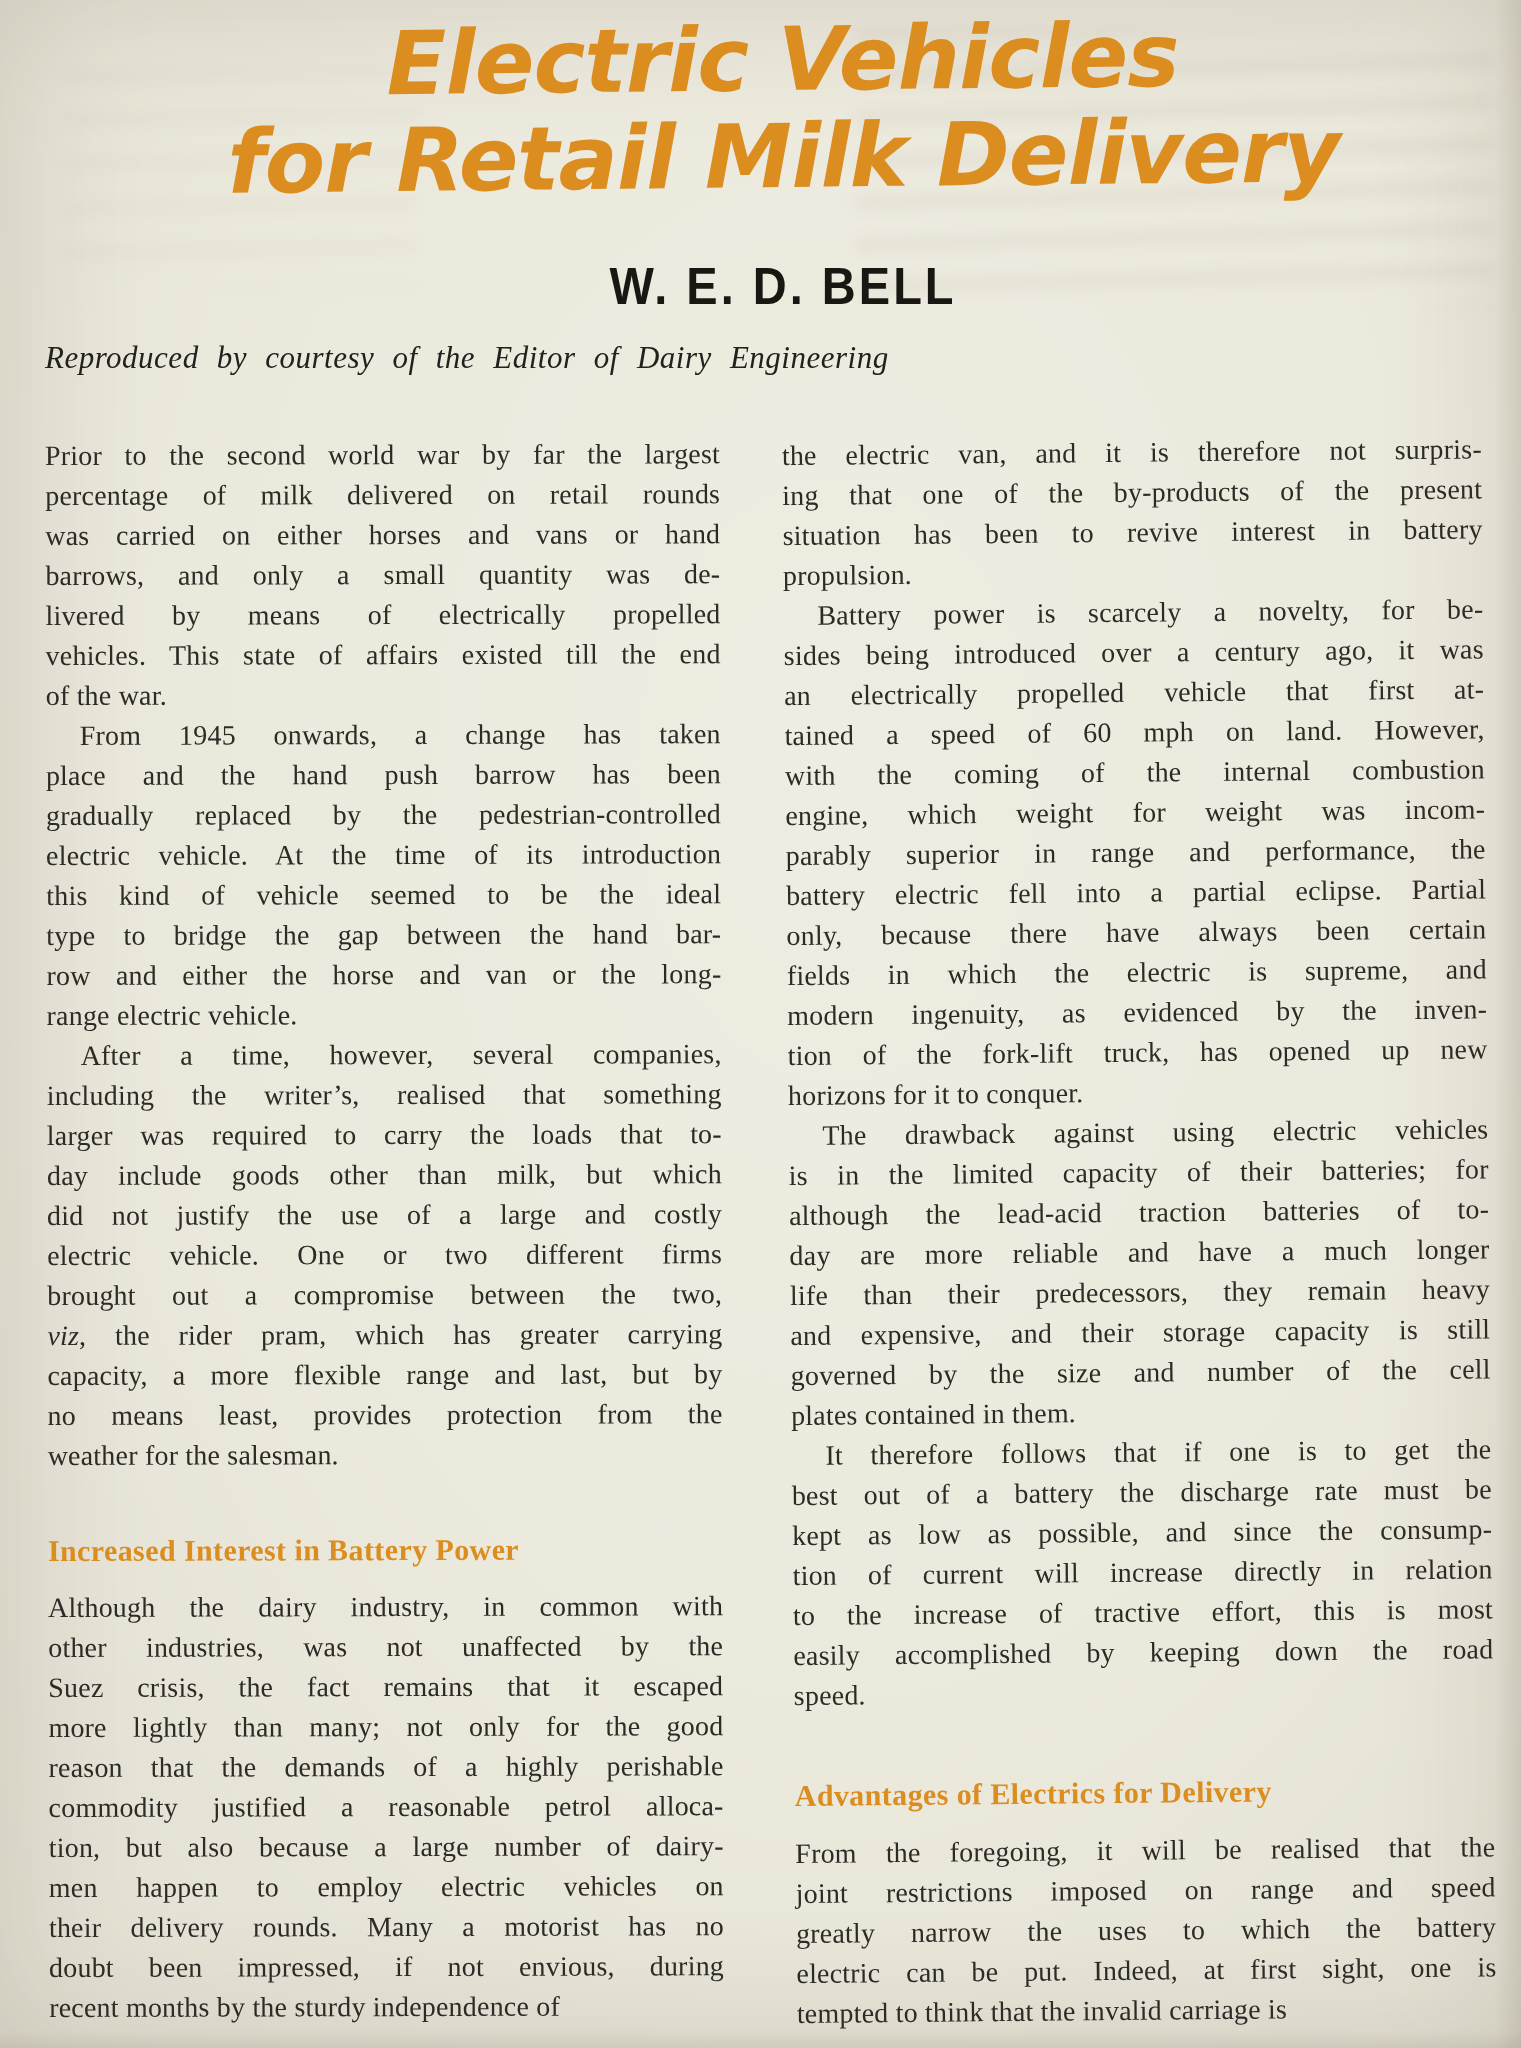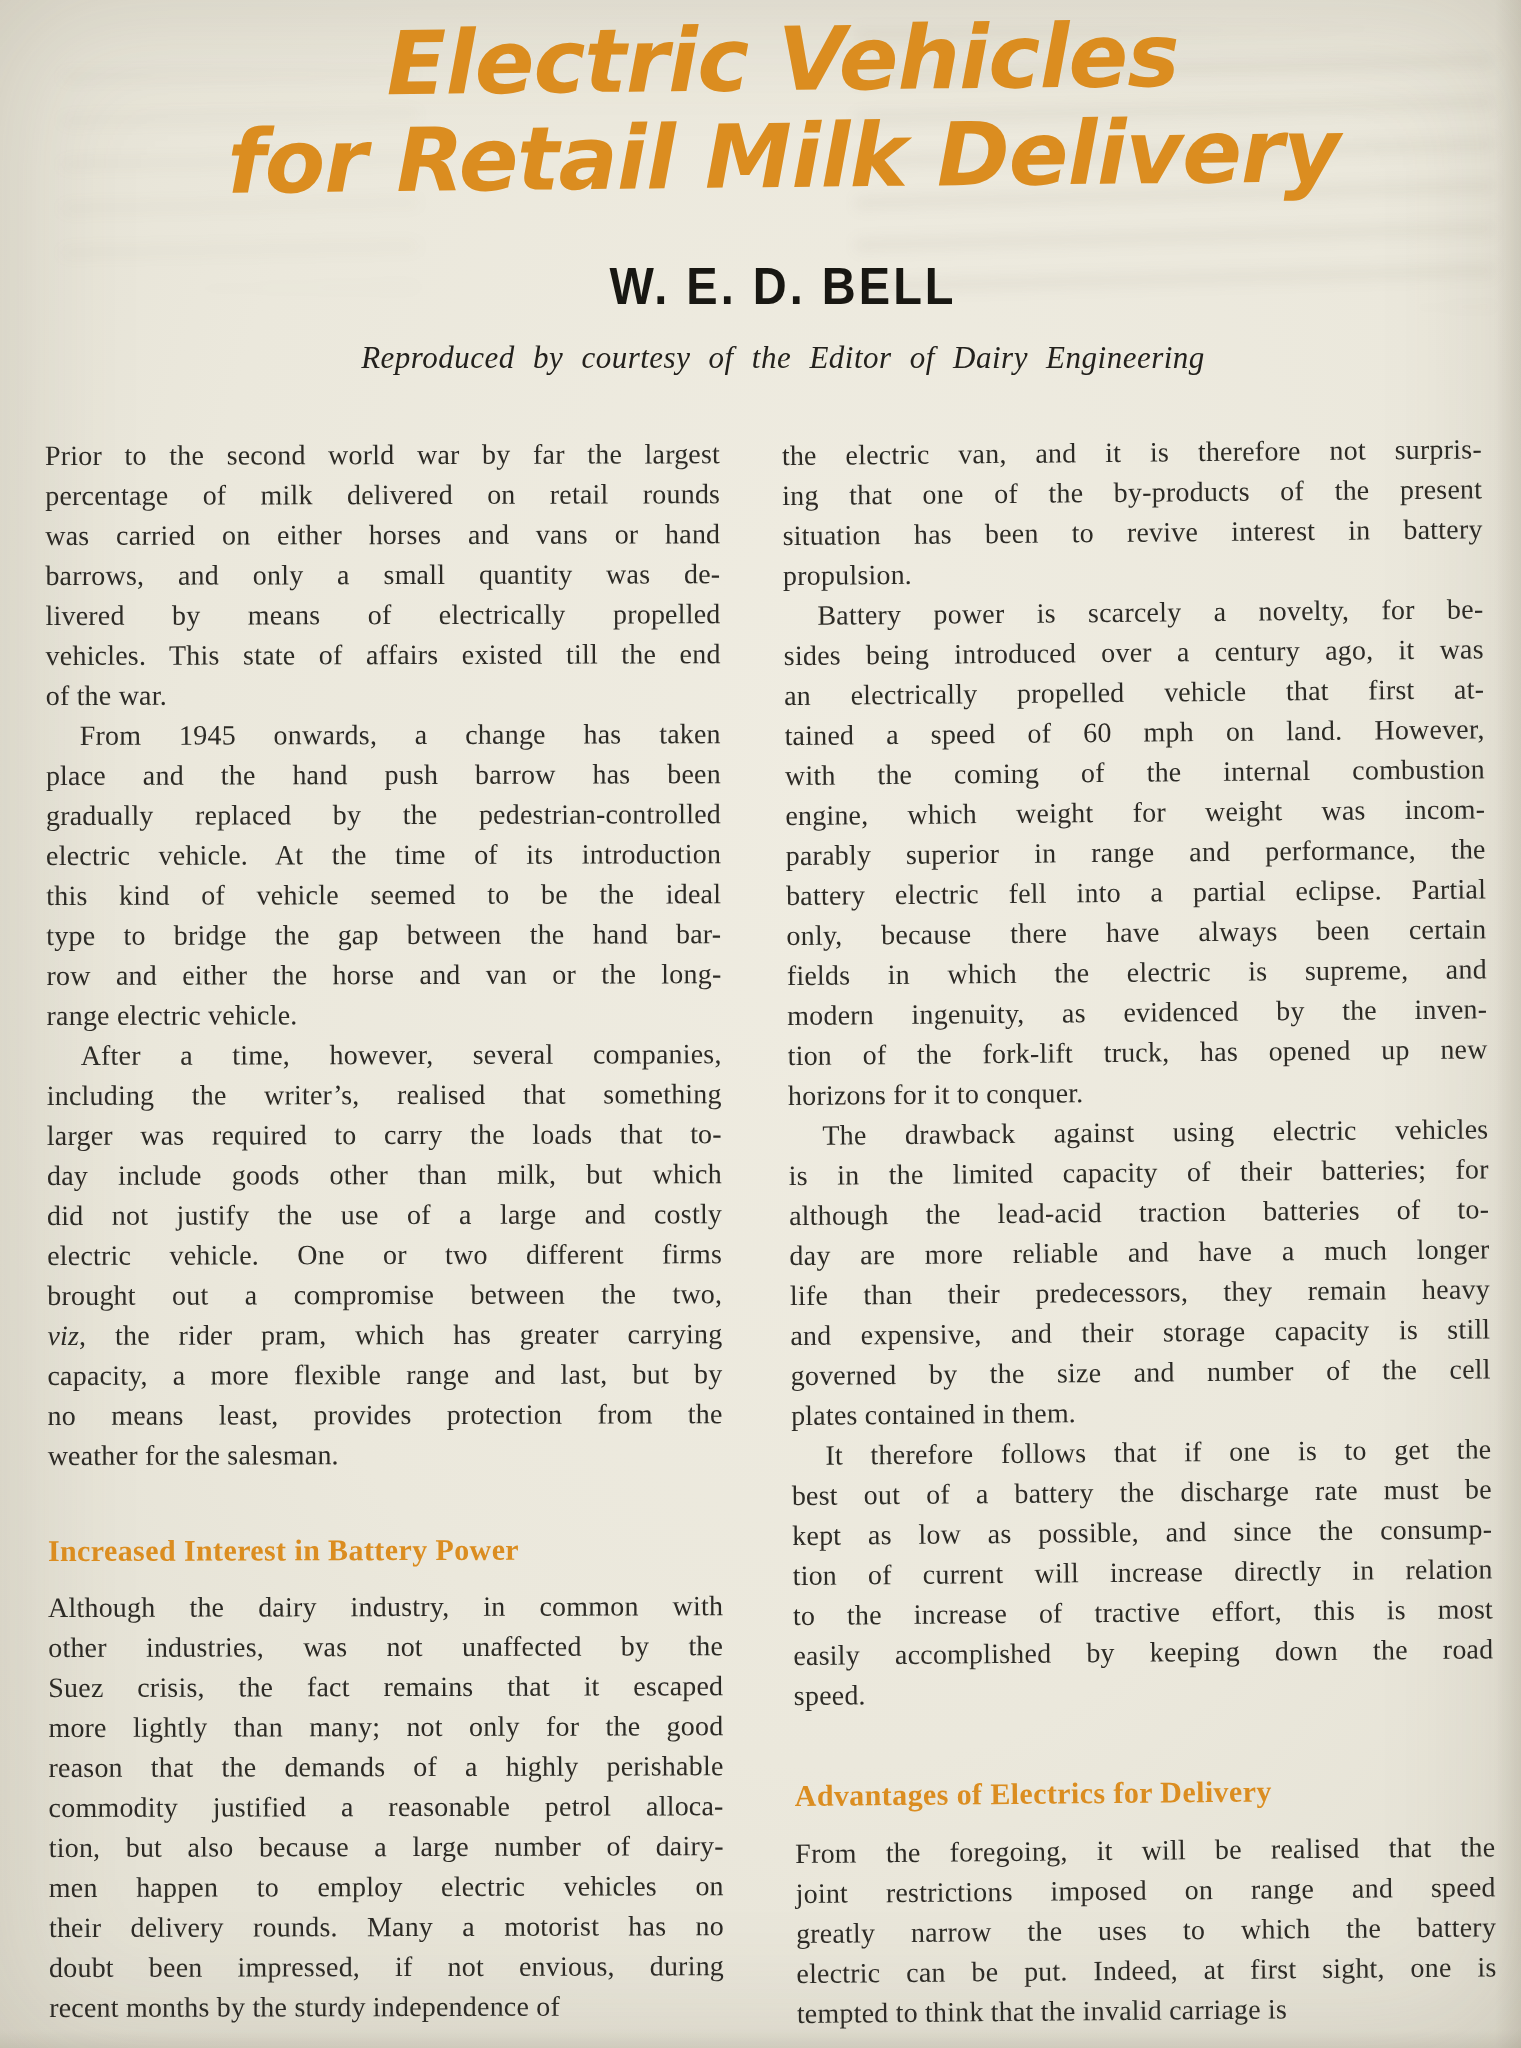--- a/index.html
+++ b/index.html
@@ -53,21 +53,21 @@
   .author{
     position:absolute;top:258px;left:0;width:100%;
     text-align:center;
     font-family:"Liberation Sans", sans-serif;
     font-weight:700;font-size:47px;letter-spacing:3px;
     color:var(--author-ink);
     transform:scaleY(1.1);
   }
   .attribution{
     position:absolute;top:340px;left:0;width:100%;
-    text-align:center;font-style:italic;
+    font-style:italic;
     font-size:31px;letter-spacing:.5px;word-spacing:.32em;
     color:#23211d;
   }
 
   .columns{
     position:absolute;top:436px;left:45px;
     display:flex;gap:77px;
   }
   .col{font-size:28px;}
   .col-left{width:675px;transform:rotate(-0.15deg);transform-origin:left top;}

